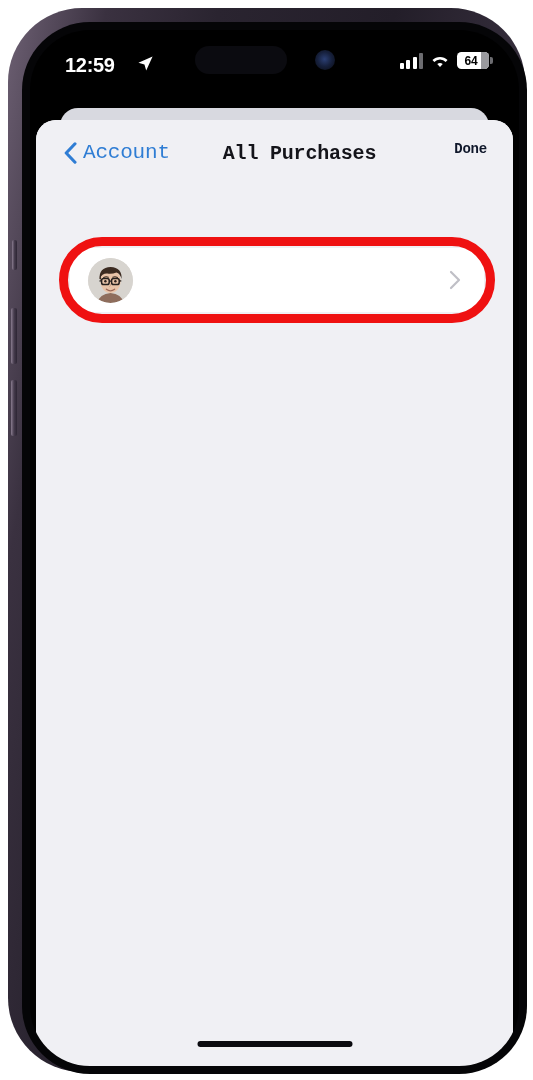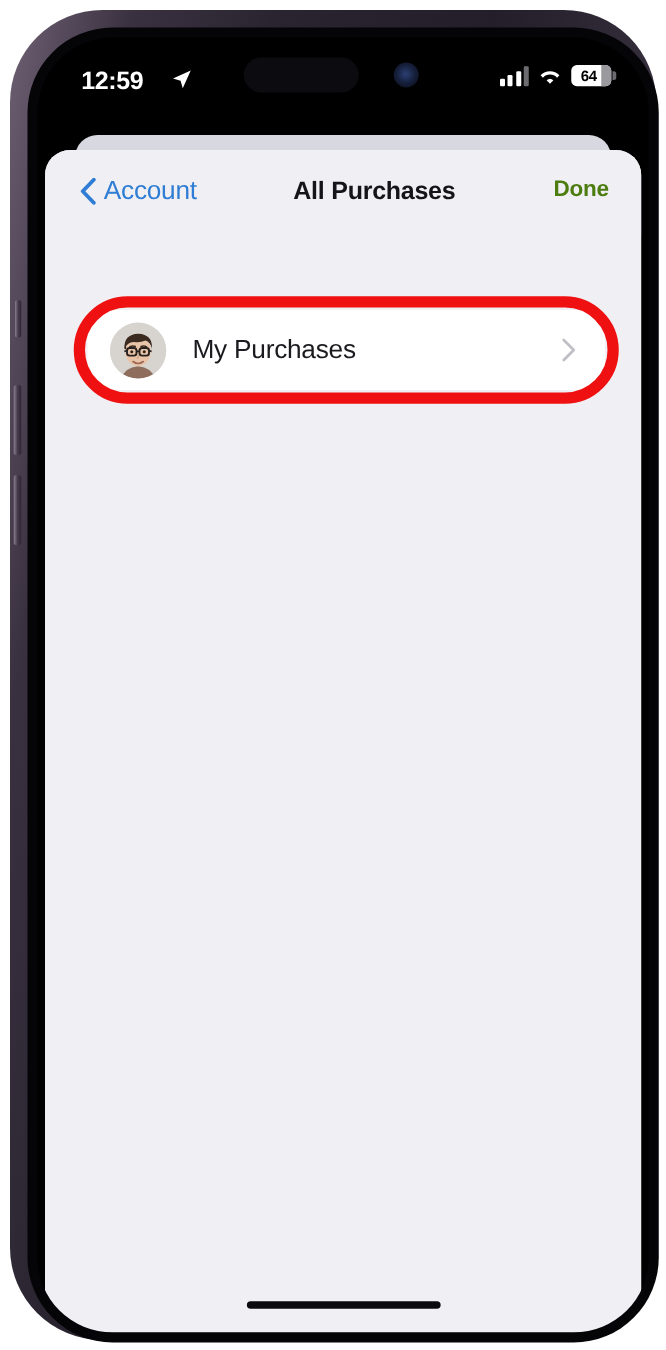--- a/index.html
+++ b/index.html
@@ -109,38 +109,39 @@
     width:477px; height:946px;
     border-radius:20px 20px 0 0;
     background:#f0f0f4;
     overflow:hidden;
   }
 
   
   #nav-bar{
     position:absolute; left:0; top:0; width:477px; height:68px;
     background:#f0f0f4;
+    font-family:Liberation Mono, monospace;
   }
   #nav-back{
     position:absolute; left:28px; top:21px;
     display:flex; align-items:center; gap:6px;
     cursor:pointer;
   }
   #back-chevron{ width:13px; height:22px; }
   #nav-back-label{
     font-size:21px; color:#2f7dd4; letter-spacing:-0.2px;
   }
   #nav-title{
     position:absolute; left:0; top:22px; width:477px;
     text-align:center;
     font-size:20px; font-weight:bold; color:#14141a; letter-spacing:-0.2px;margin-left:25px;
   }
   #nav-done{
     position:absolute; right:26px; top:21px;
-    font-size:18px; font-weight:bold; color:#4d7c0f; letter-spacing:-0.2px;
+    font-size:14px; font-weight:bold; color:#0f172a; letter-spacing:-0.2px;
     cursor:pointer;
   }
 
   
   #purchase-row{
     position:absolute; left:34px; top:128px;
     width:414px; height:64px;
     background:#ffffff;
     border-radius:12px;
     display:flex; align-items:center;
@@ -271,21 +272,20 @@
               <circle cx="17.4" cy="23.3" r="1.2" fill="#2b211b"></circle>
               <circle cx="27.4" cy="23.3" r="1.2" fill="#2b211b"></circle>
 
               <path d="M22.4 26 q0.9 2 -0.7 2.6" stroke="#c9a287" stroke-width="1" fill="none" stroke-linecap="round"></path>
 
               <path d="M18.4 31.2 q4.1 3.2 8.2 0" stroke="#9d6a58" stroke-width="1.3" fill="none" stroke-linecap="round"></path>
             </g>
           </svg>
         </div>
 
-        <span id="purchase-label">My Purchases</span>
 
         <svg id="row-chevron" viewBox="0 0 12 20">
           <path d="M2 2 L10 10 L2 18" fill="none" stroke="#bfbfc6" stroke-width="2.2" stroke-linecap="round" stroke-linejoin="round"></path>
         </svg>
       </div>
 
       <div id="annotation-ring"></div>
 
       <div id="home-indicator"></div>
     </div>

